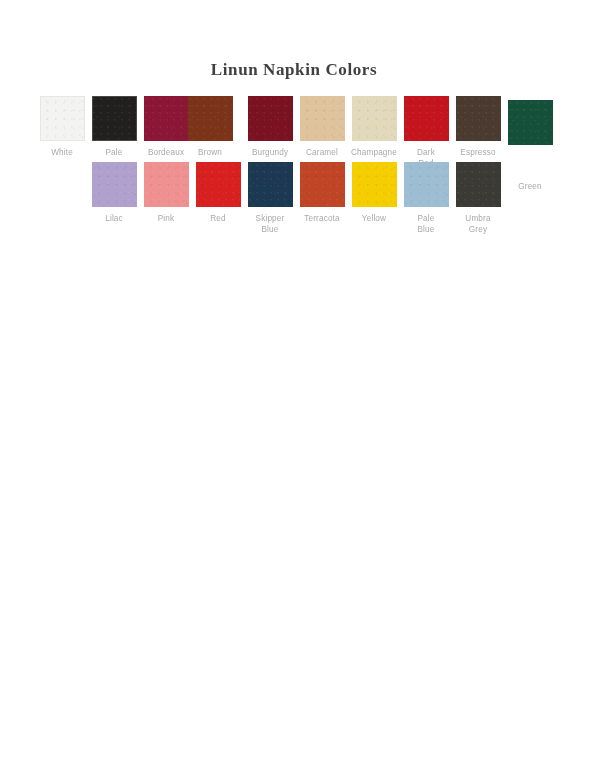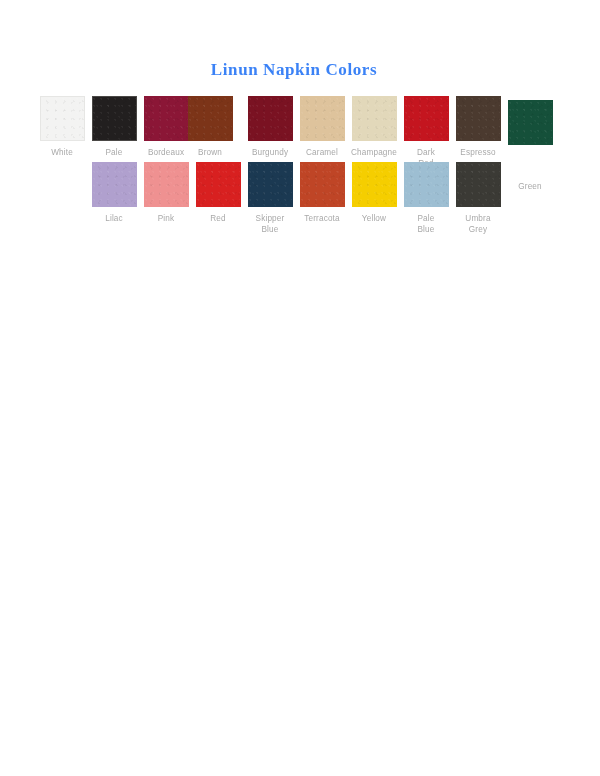--- a/index.html
+++ b/index.html
@@ -22,21 +22,21 @@
   .page-title {
     position: absolute;
     top: 60px;
     left: 0;
     width: 588px;
     text-align: center;
     font-family: "Liberation Serif", serif;
     font-size: 17px;
     font-weight: 700;
     letter-spacing: 0.6px;
-    color: #3b82f6;
+    color: #404040;
     white-space: nowrap;
   }
   .swatch-grid {
     position: absolute;
     top: 96px;
     left: 0;
     width: 600px;
   }
   .swatch-row {
     position: relative;

